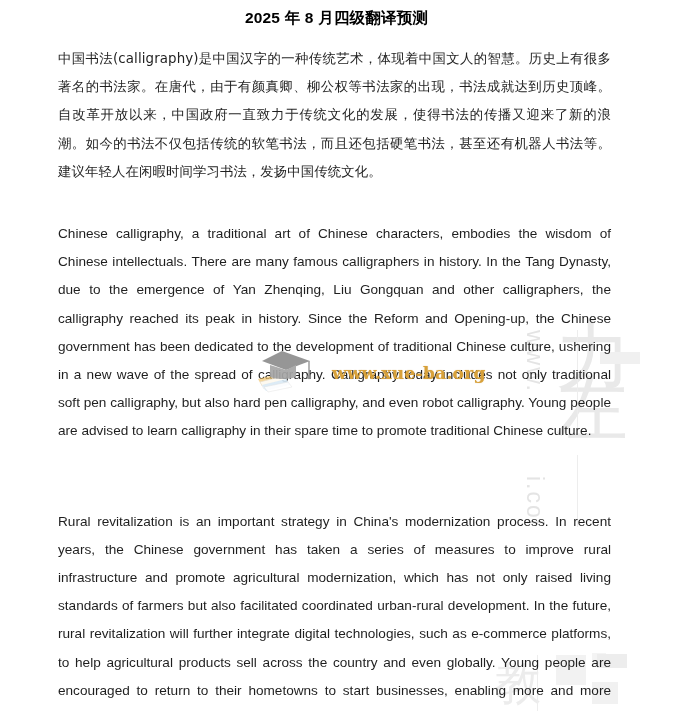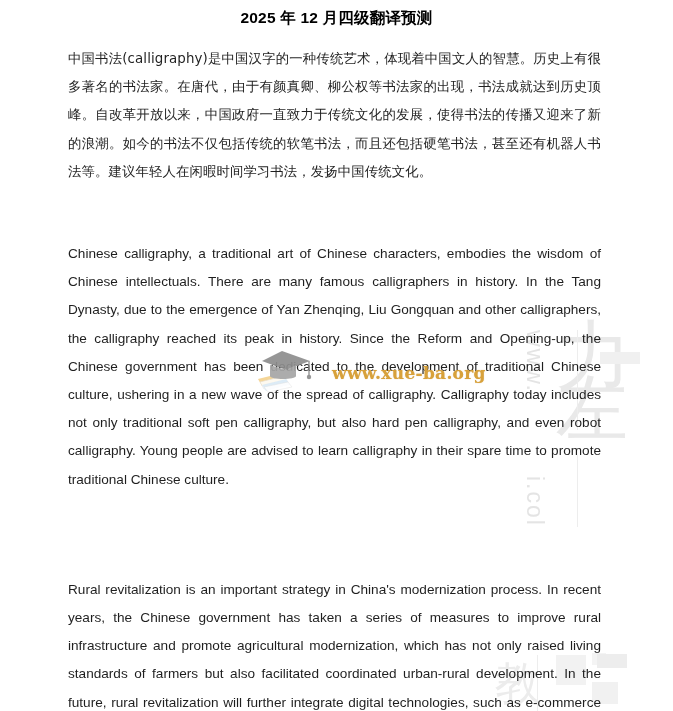--- a/index.html
+++ b/index.html
@@ -119,21 +119,21 @@
     letter-spacing: 0.2px;
     font-family: "Liberation Sans", "DejaVu Sans", sans-serif;
   }
 
   .body-wrap {
     padding: 0 60px 0 56px;
     margin-top: 16px;
   }
 
   p.para {
-    margin: 12px;
+    margin: 2px;
     padding: 0;
     font-size: 13.6px;
     line-height: 28.2px;
     color: #1f1f1f;
   }
   p.zh {
     text-align: justify;
     text-justify: inter-ideograph;
     font-family: "DejaVu Sans", "Liberation Sans", sans-serif;
     font-size: 13.4px;
@@ -169,21 +169,21 @@
 
     <div class="wm-block wm-b1"></div>
     <div class="wm-block wm-b2"></div>
     <div class="wm-block wm-b3"></div>
     <div class="wm-block wm-b4"></div>
     <div class="wm-block wm-b5"></div>
   </div>
 
   <div class="content">
 
-    <h1 class="doc-title">2025 年 12 月四级翻译预测</h1>
+    <h1 class="doc-title">2025 年 8 月四级翻译预测</h1>
 
     <div class="body-wrap">
 
       <p class="para zh">中国书法(calligraphy)是中国汉字的一种传统艺术，体现着中国文人的智慧。历史上有很多著名的书法家。在唐代，由于有颜真卿、柳公权等书法家的出现，书法成就达到历史顶峰。自改革开放以来，中国政府一直致力于传统文化的发展，使得书法的传播又迎来了新的浪潮。如今的书法不仅包括传统的软笔书法，而且还包括硬笔书法，甚至还有机器人书法等。建议年轻人在闲暇时间学习书法，发扬中国传统文化。</p>
 
       <div class="gap-lg"></div>
 
       <p class="para en">Chinese calligraphy, a traditional art of Chinese characters, embodies the wisdom of Chinese intellectuals. There are many famous calligraphers in history. In the Tang Dynasty, due to the emergence of Yan Zhenqing, Liu Gongquan and other calligraphers, the calligraphy reached its peak in history. Since the Reform and Opening-up, the Chinese government has been dedicated to the development of traditional Chinese culture, ushering in a new wave of the spread of calligraphy. Calligraphy today includes not only traditional soft pen calligraphy, but also hard pen calligraphy, and even robot calligraphy. Young people are advised to learn calligraphy in their spare time to promote traditional Chinese culture.</p>
 
       <div class="gap-lg"></div>

